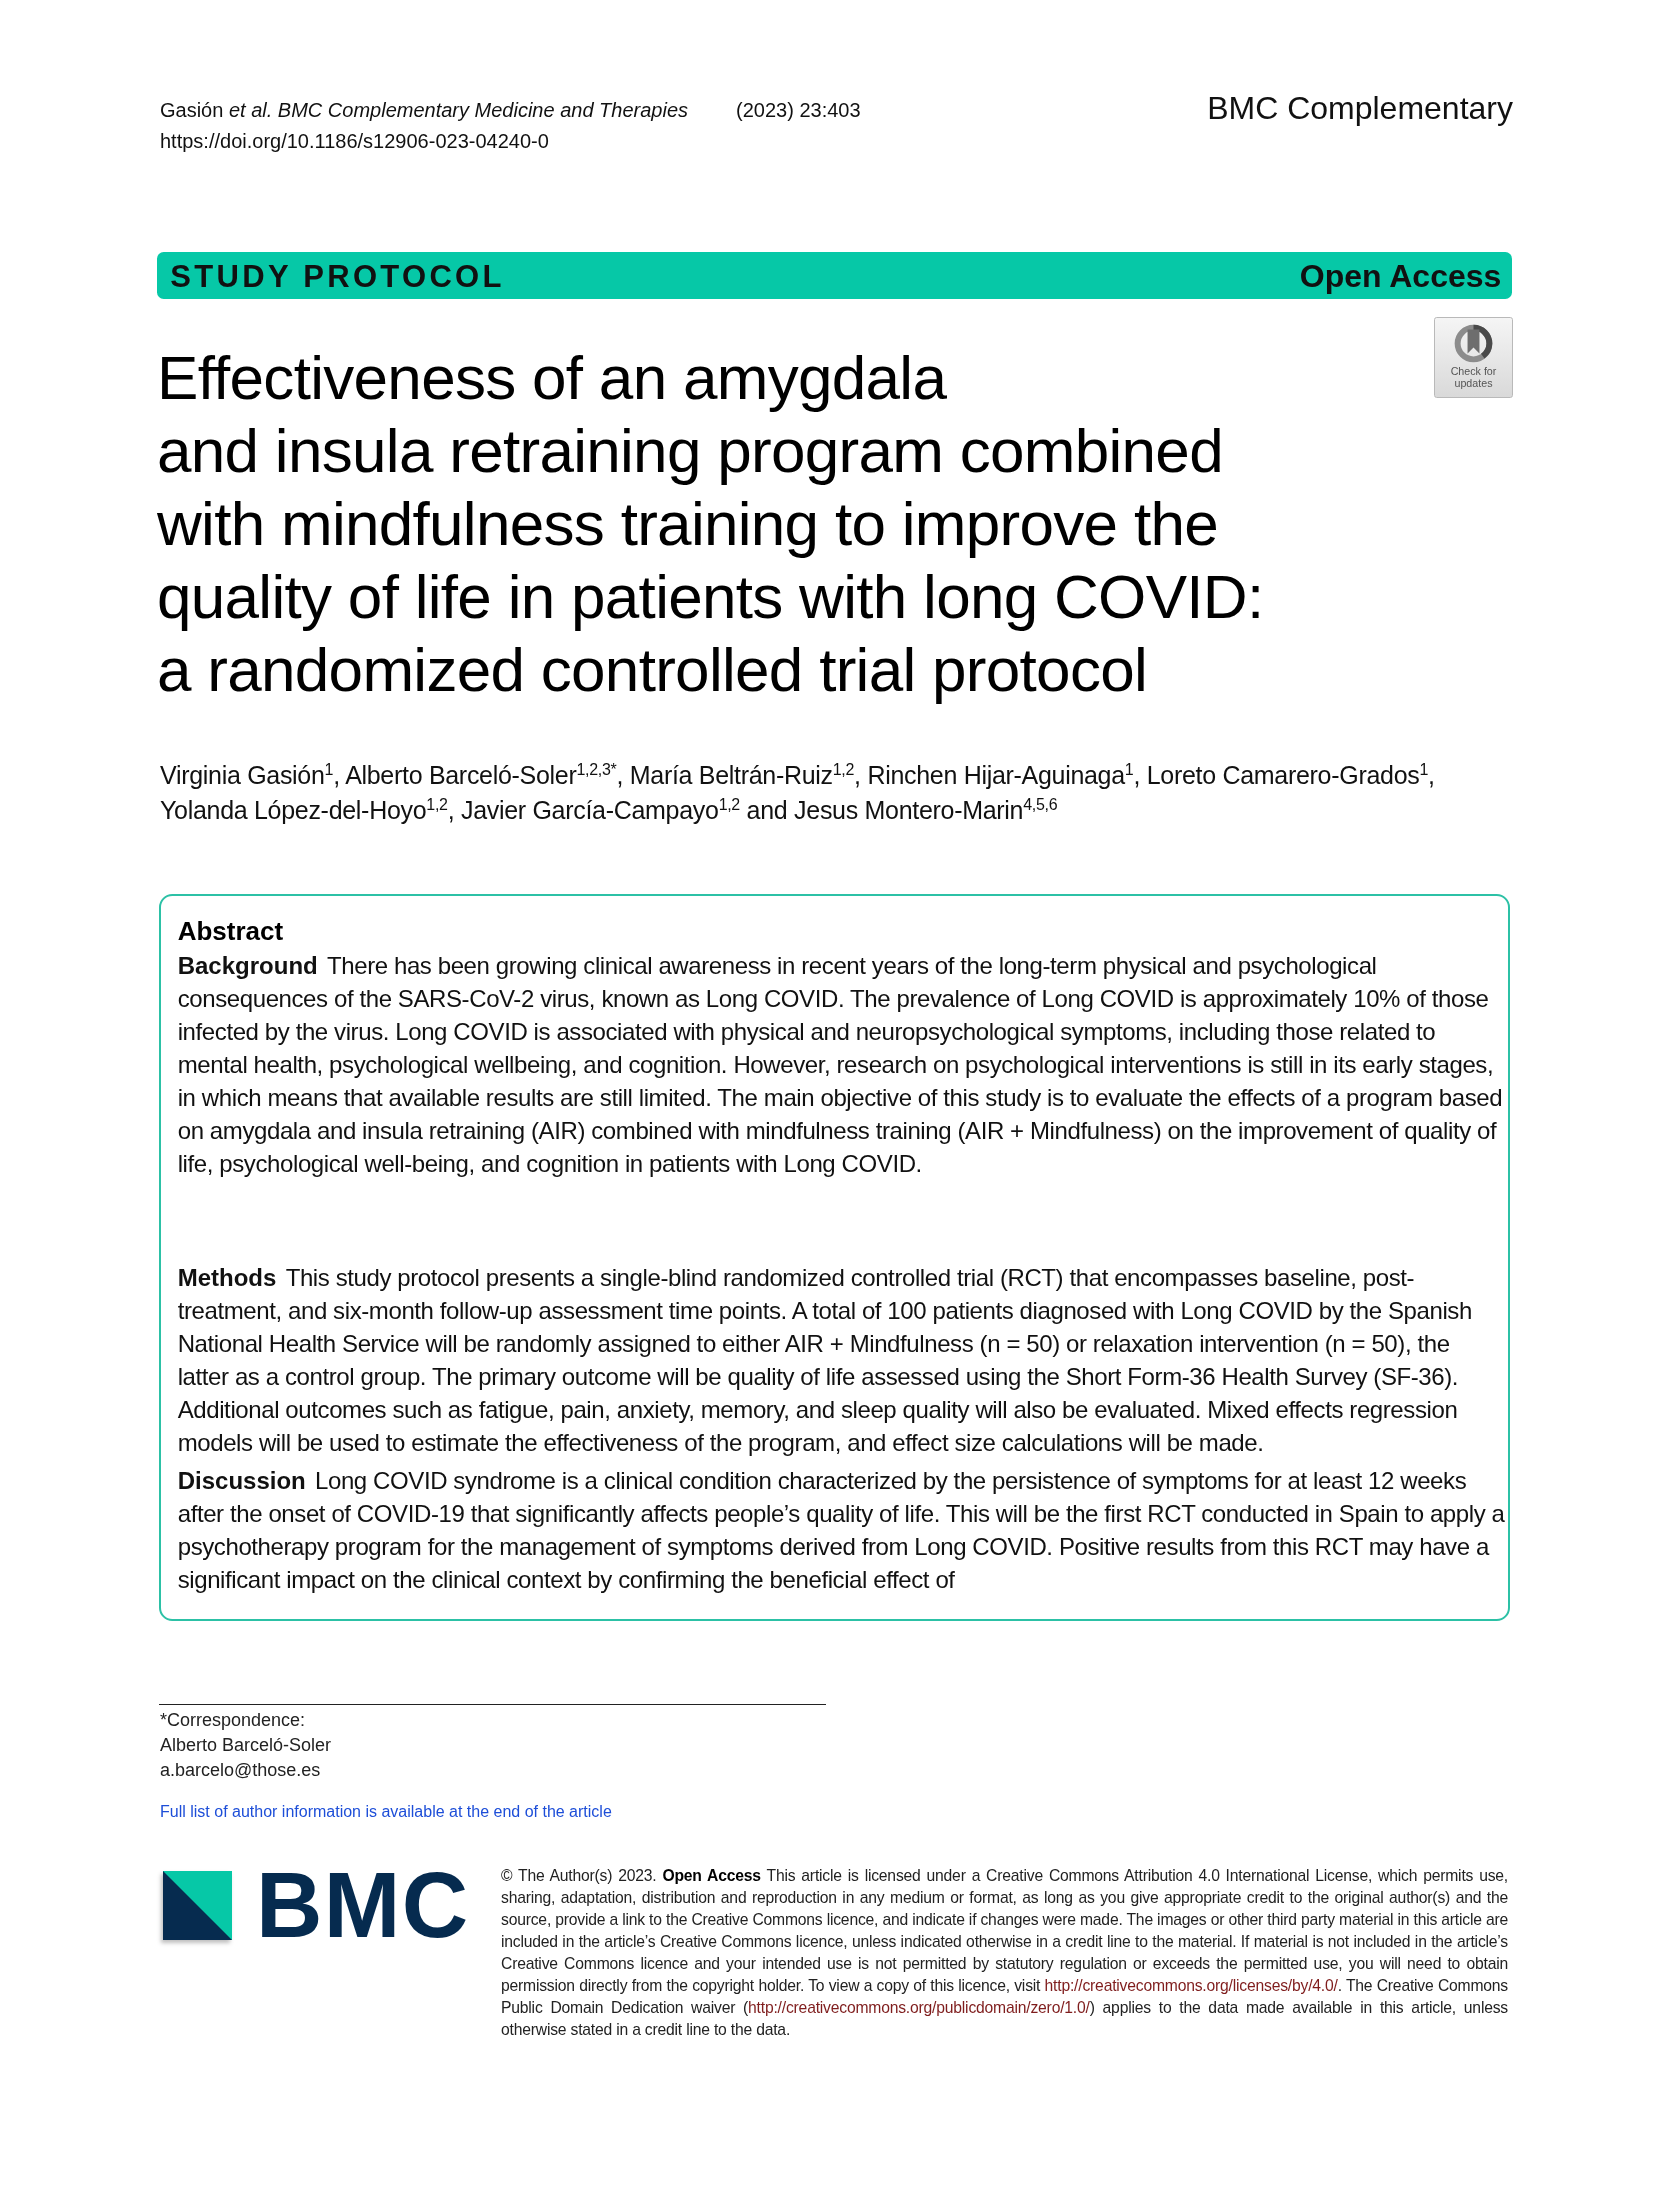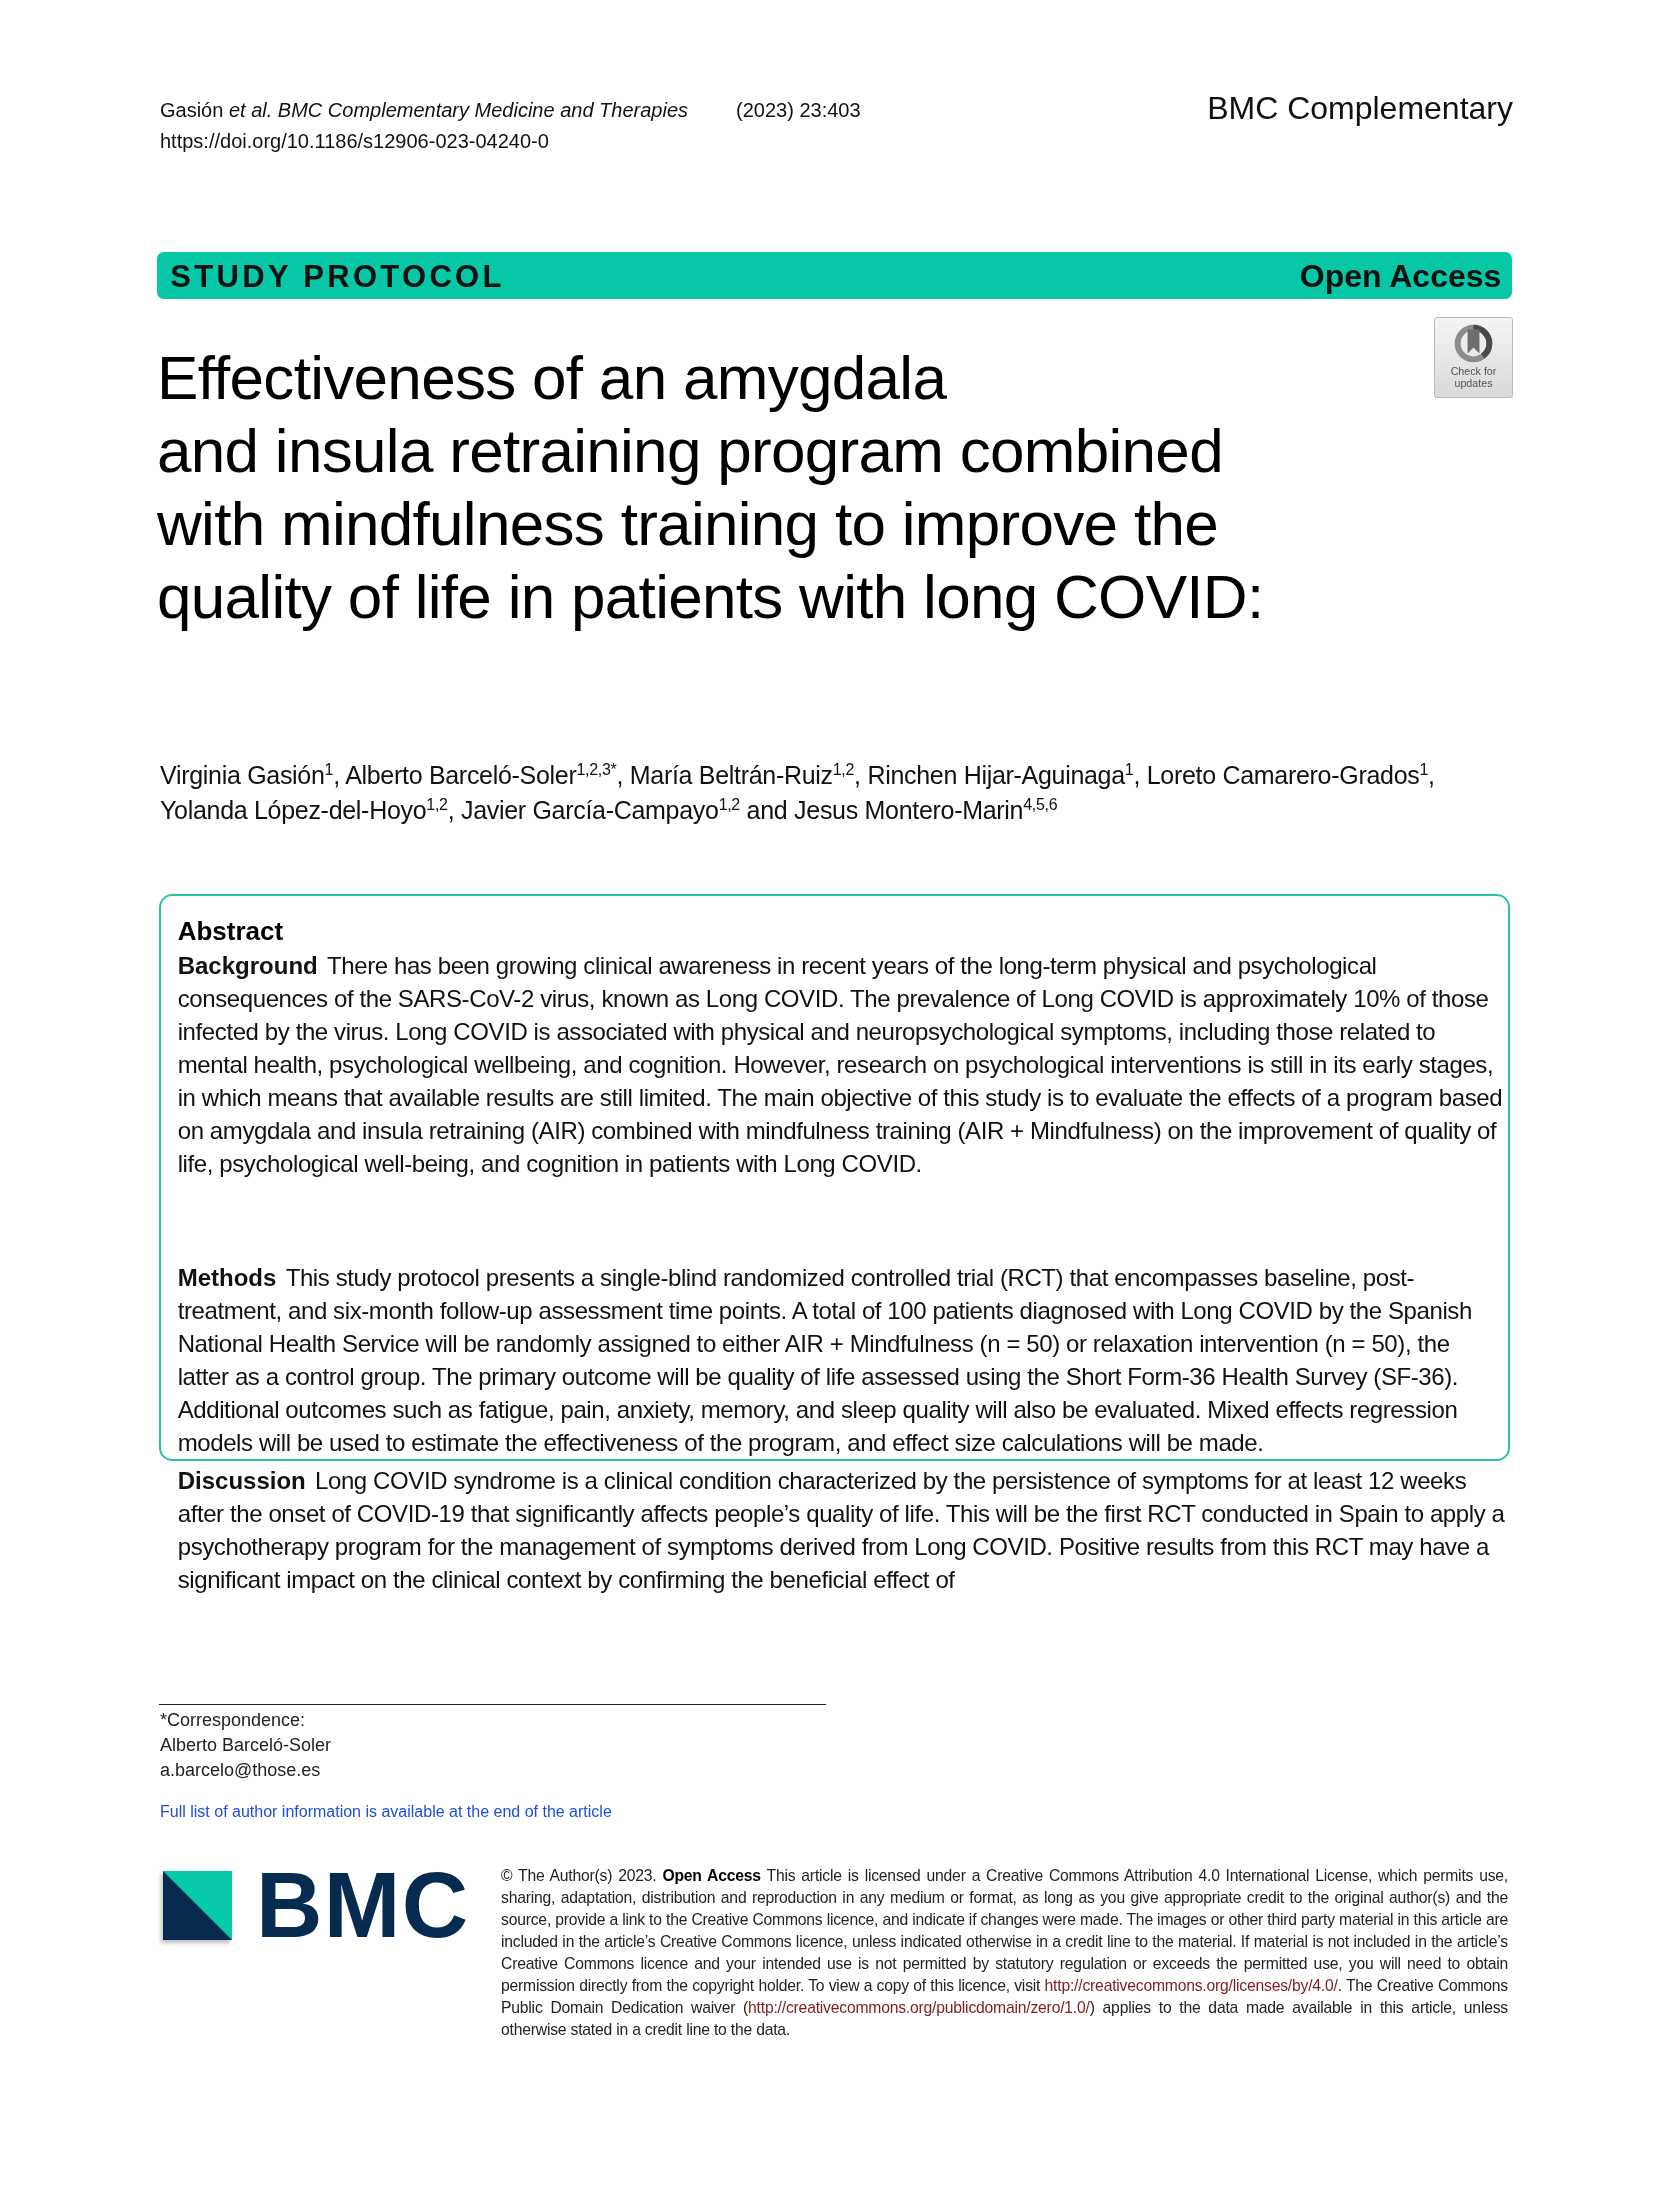--- a/index.html
+++ b/index.html
@@ -23,21 +23,21 @@
   .cfu .cfu-txt { font-size: 10.7px; line-height: 11.3px; color: #555; margin-top: 1.3px; }
 
   
   .title { left: 157px; top: 341px; width: 1200px; font-size: 62px; line-height: 73px; color: #000; font-weight: 400; font-family: "Liberation Sans", sans-serif; letter-spacing: -0.7px; }
 
   
   .authors { left: 160px; top: 758px; width: 1360px; font-size: 25px; line-height: 35px; color: #111; letter-spacing: -0.3px; }
   .authors sup { font-size: 16px; line-height: 0; }
 
   
-  .abstract { left: 159px; top: 894px; width: 1351px; height: 567px; border: 2px solid #2cc1a6; border-radius: 13.3px; box-sizing: border-box; }
+  .abstract { left: 159px; top: 894px; width: 1351px; height: 727px; border: 2px solid #2cc1a6; border-radius: 13.3px; box-sizing: border-box; }
   .abs-title { position: absolute; left: 16.7px; top: 20px; font-size: 26px; font-weight: 700; }
   .abs-sec { position: absolute; left: 16.7px; width: 1327px; font-size: 24px; line-height: 33px; color: #111; letter-spacing: -0.4px; }
   .abs-sec .lbl { font-weight: 700; margin-right: 9.3px; letter-spacing: 0; }
   .sec-bg { top: 53px; }
   .sec-me { top: 365px; }
   .sec-di { top: 568px; }
 
   
   .rule { left: 159px; top: 1704px; width: 667px; height: 1.3px; background: #222; }
   .corr { left: 160px; top: 1708px; font-size: 18px; line-height: 25px; color: #222; }
@@ -80,20 +80,21 @@
   </svg>
   <div class="cfu-txt">Check for</div>
   <div class="cfu-txt">updates</div>
 </div>
 
 <h1 class="abs title" style="margin:0;">
   <div>Effectiveness of an amygdala</div>
   <div>and insula retraining program combined</div>
   <div>with mindfulness training to improve the</div>
   <div>quality of life in patients with long COVID:</div>
+  <div>a randomized controlled trial protocol</div>
 </h1>
 
 <div class="abs authors">
   <span>Virginia Gasión</span><sup>1</sup><span>, </span><span>Alberto Barceló-Soler</span><sup>1,2,3*</sup><span>, </span><span>María Beltrán-Ruiz</span><sup>1,2</sup><span>, </span><span>Rinchen Hijar-Aguinaga</span><sup>1</sup><span>, </span><span>Loreto Camarero-Grados</span><sup>1</sup><span>,</span><br><span>Yolanda López-del-Hoyo</span><sup>1,2</sup><span>, </span><span>Javier García-Campayo</span><sup>1,2</sup><span> and </span><span>Jesus Montero-Marin</span><sup>4,5,6</sup>
 </div>
 
 <div class="abs abstract">
   <div class="abs-title">Abstract</div>
   <div class="abs-sec sec-bg">
     <span class="lbl">Background</span><span>There has been growing clinical awareness in recent years of the long-term physical and psychological consequences of the SARS-CoV-2 virus, known as Long COVID. The prevalence of Long COVID is approximately 10% of those infected by the virus. Long COVID is associated with physical and neuropsychological symptoms, including those related to mental health, psychological wellbeing, and cognition. However, research on psychological interventions is still in its early stages, in which means that available results are still limited. The main objective of this study is to evaluate the effects of a program based on amygdala and insula retraining (AIR) combined with mindfulness training (AIR + Mindfulness) on the improvement of quality of life, psychological well-being, and cognition in patients with Long COVID.</span>

